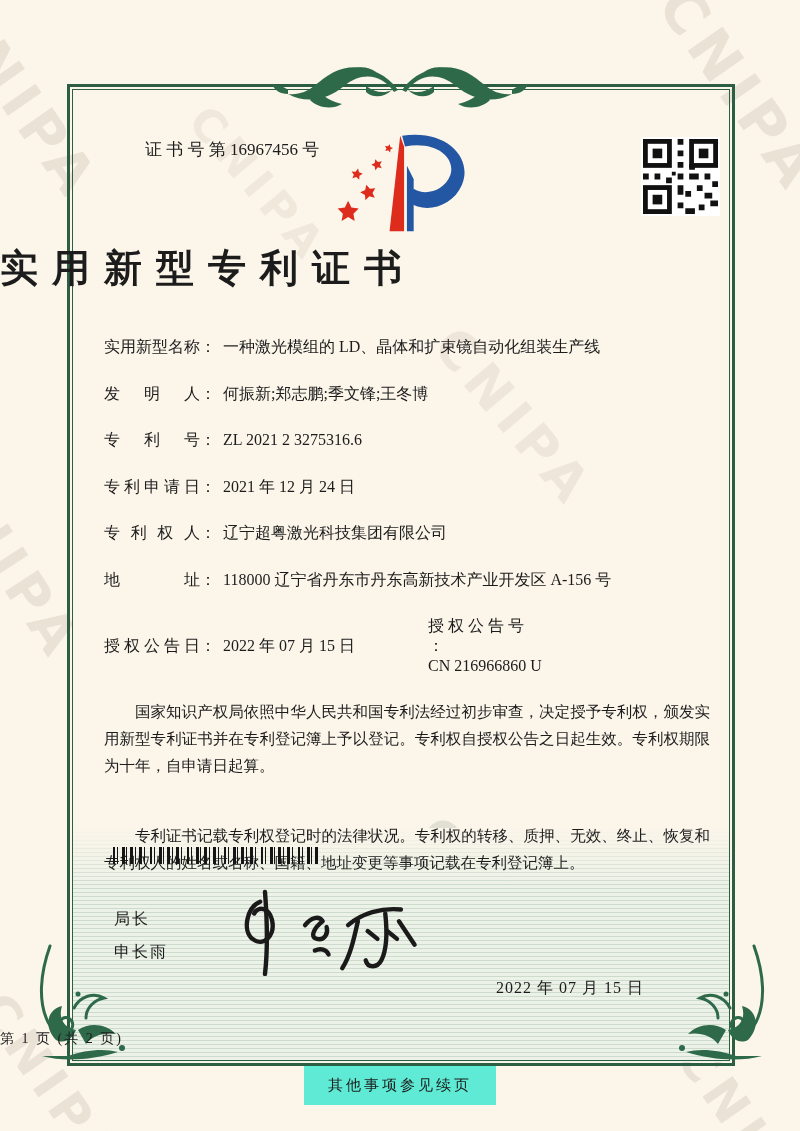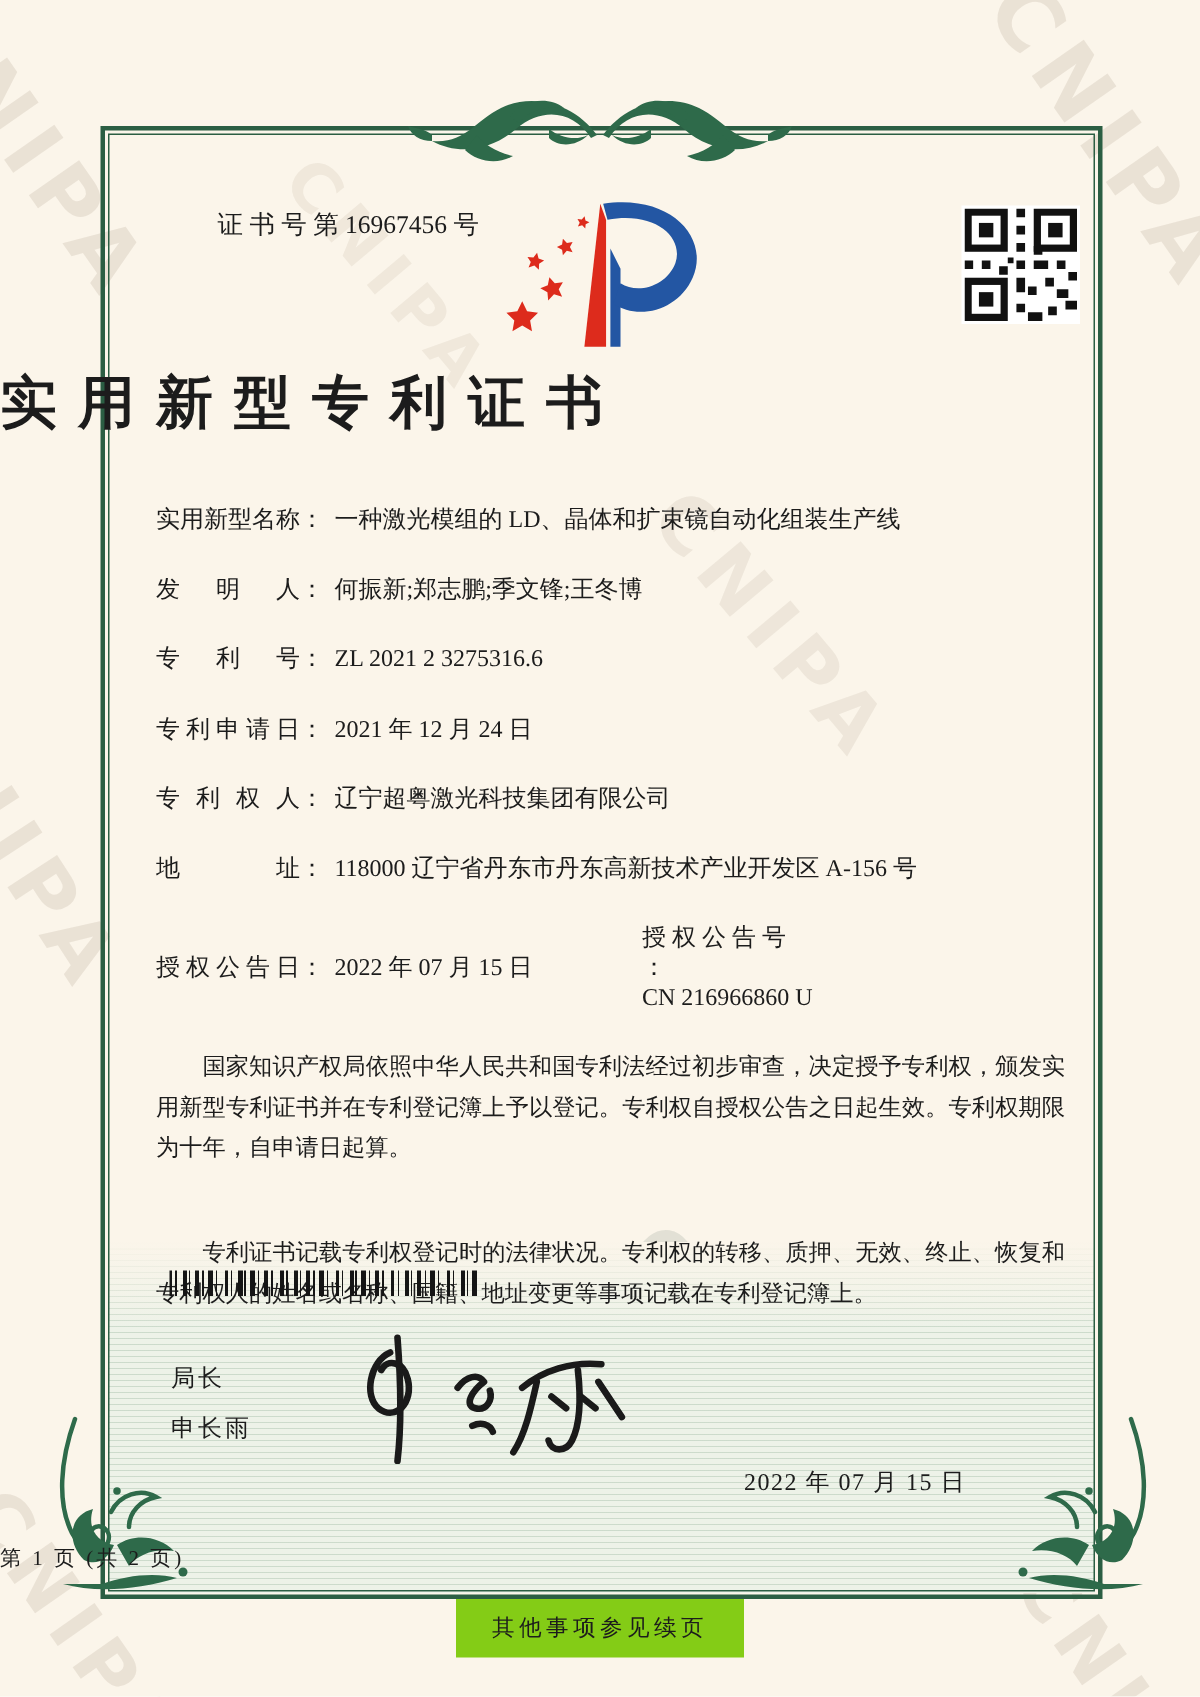--- a/index.html
+++ b/index.html
@@ -73,21 +73,21 @@
   .sig-role { position:absolute; left:114px; top:909px; font-size:16px; letter-spacing:2px;text-align:center; }
   .sig-name { position:absolute; left:114px; top:942px; font-size:16px; letter-spacing:2px; }
   .sig-script { position:absolute; left:228px; top:888px; }
   .issue-date { position:absolute; left:440px; top:978px; width:260px; text-align:center;
                 font-size:16px; letter-spacing:1px; }
 
   
   .page-indicator { position:absolute; left:0; right:0; top:1030px; text-align:left;
                     font-size:14px; letter-spacing:2px; }
   .note-box { position:absolute; left:50%; top:1066px; transform:translateX(-50%);
-              background:#84cc16; padding:10px 24px; font-size:15px; letter-spacing:3px; }
+              background:#5eead4; padding:10px 24px; font-size:15px; letter-spacing:3px; }
 </style>
 </head>
 <body>
 
 <div class="page">
 
   <span class="wm wm1">CNIPA</span>
   <span class="wm wm2">CNIPA</span>
   <span class="wm wm3">CNIPA</span>
   <span class="wm wm4">CNIPA</span>

